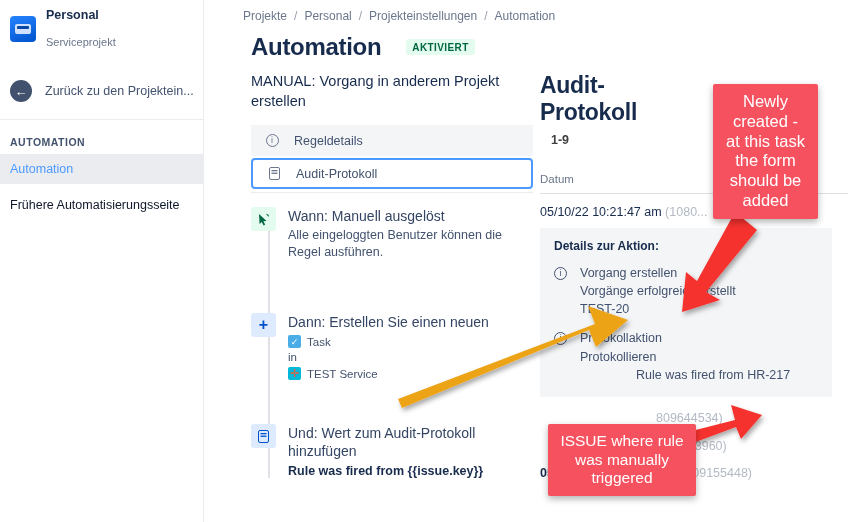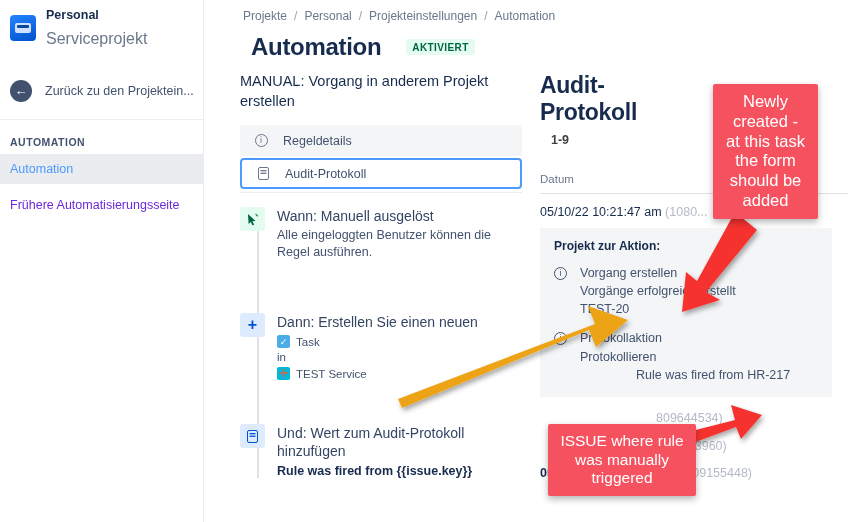--- a/index.html
+++ b/index.html
@@ -27,59 +27,59 @@
     content: ""; position: absolute; left: 5px; top: 8px;
     width: 16px; height: 10px; border-radius: 2px;
     background: #cfe1ff;
   }
   .proj-avatar::after {
     content: ""; position: absolute; left: 7px; top: 10px;
     width: 12px; height: 3px; background: #0747a6; border-radius: 1px;
   }
   .proj-txt { margin-left: 10px; line-height: 1.15; }
   .proj-name { font-size: 12.5px; font-weight: bold; color: #172b4d; }
-  .proj-type { font-size: 16px; color: #6b778c; margin-top: 8px; }
+  .proj-type { font-size: 11px; color: #6b778c; margin-top: 14px; }
 
   .back-row { display: flex; align-items: center; padding: 0 0 0 10px; height: 36px; margin-top: 24px; cursor: pointer; }
   .back-circle {
     width: 22px; height: 22px; border-radius: 50%; background: #42526e;
     color: #fff; display: flex; align-items: center; justify-content: center;
     font-size: 13px; flex: 0 0 auto;
   }
   .back-label { margin-left: 13px; font-size: 12.5px; color: #42526e; white-space: nowrap; }
 
   .side-div { height: 1px; background: #ebecf0; margin: 10px 0 0 0; }
 
   .side-section { font-size: 10.5px; font-weight: bold; letter-spacing: .5px;
     color: #42526e; padding: 16px 0 0 10px; }
 
   .side-item {
     height: 30px; display: flex; align-items: center; padding-left: 10px;
-    font-size: 12.5px; color: #6d28d9; cursor: pointer; margin-top: 6px;
+    font-size: 12.5px; color: #0f172a; cursor: pointer; margin-top: 6px;
   }
   .side-item.active { background: #ebecf0; color: #4c9aff; }
 
   
   .main { position: absolute; left: 205px; top: 0; right: 0; bottom: 0; background: #fff; }
 
   .breadcrumb { display: flex; align-items: center; padding: 9px 0 0 38px; font-size: 12px; color: #6b778c; }
   .bc-item { white-space: nowrap; cursor: pointer; text-align: right; }
   .bc-sep { margin: 0 7px; color: #97a0af; }
 
   .title-row { display: flex; align-items: center; padding: 10px 0 0 46px; }
   .page-title { font-size: 24px; font-weight: bold; color: #172b4d; letter-spacing: -.3px; }
   .badge {
     margin-left: 25px; background: #e3fcef; color: #006644;
     font-size: 10px; font-weight: bold; letter-spacing: .4px;
     padding: 3px 6px 2px; border-radius: 3px;
   }
 
   
   .cols { position: absolute; left: 0; top: 72px; right: 0; bottom: 0; }
-  .col-rule { position: absolute; left: 35px; top: 0; width: 286px; }
+  .col-rule { position: absolute; left: 46px; top: 0; width: 286px; }
   .col-audit { position: absolute; left: 335px; top: 0; right: 0; bottom: 0; }
 
   .rule-name { font-size: 14.5px; color: #172b4d; line-height: 1.35; width: 275px; }
 
   .tabs { margin-top: 14px; width: 282px; }
   .tab {
     height: 31px; display: flex; align-items: center; padding-left: 13px;
     font-size: 12.5px; color: #42526e; cursor: pointer;
   }
   .tab.plain { background: #f4f5f7; }
@@ -278,21 +278,21 @@
 
         <div class="audit-col-head">Datum</div>
         <div class="audit-hr"></div>
 
         <div class="log-time">
           <span>05/10/22 10:21:47 am</span>
           <span class="id">(1080...</span>
         </div>
 
         <div class="detail-box">
-          <div class="detail-head">Projekt zur Aktion:</div>
+          <div class="detail-head">Details zur Aktion:</div>
 
           <div class="dgroup">
             <div class="i"><span class="info-o">i</span></div>
             <div class="t">
               <div class="dline">Vorgang erstellen</div>
               <div class="dline">Vorgänge erfolgreich erstellt</div>
               <div class="dline ind">TEST-20</div>
             </div>
           </div>
 

